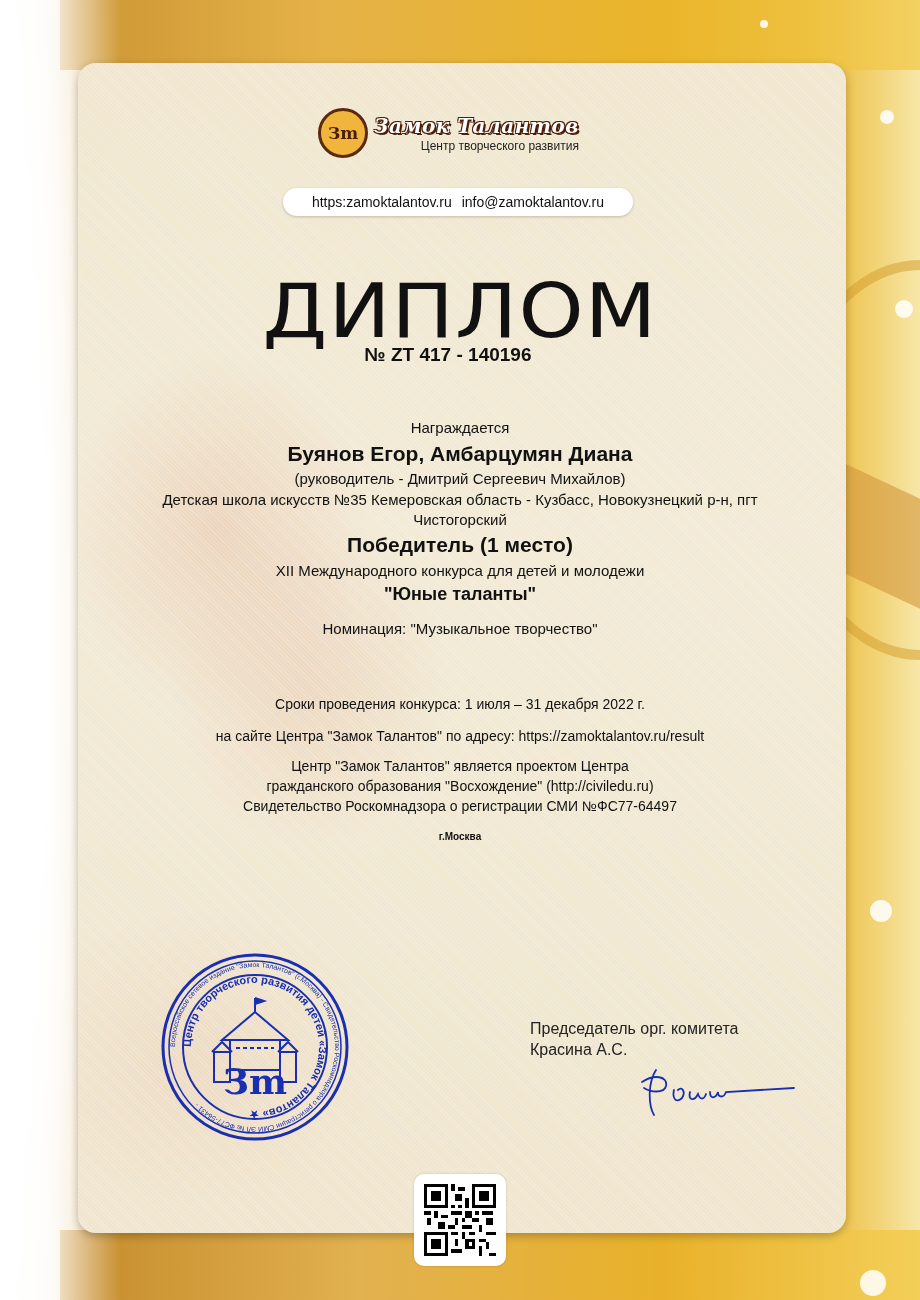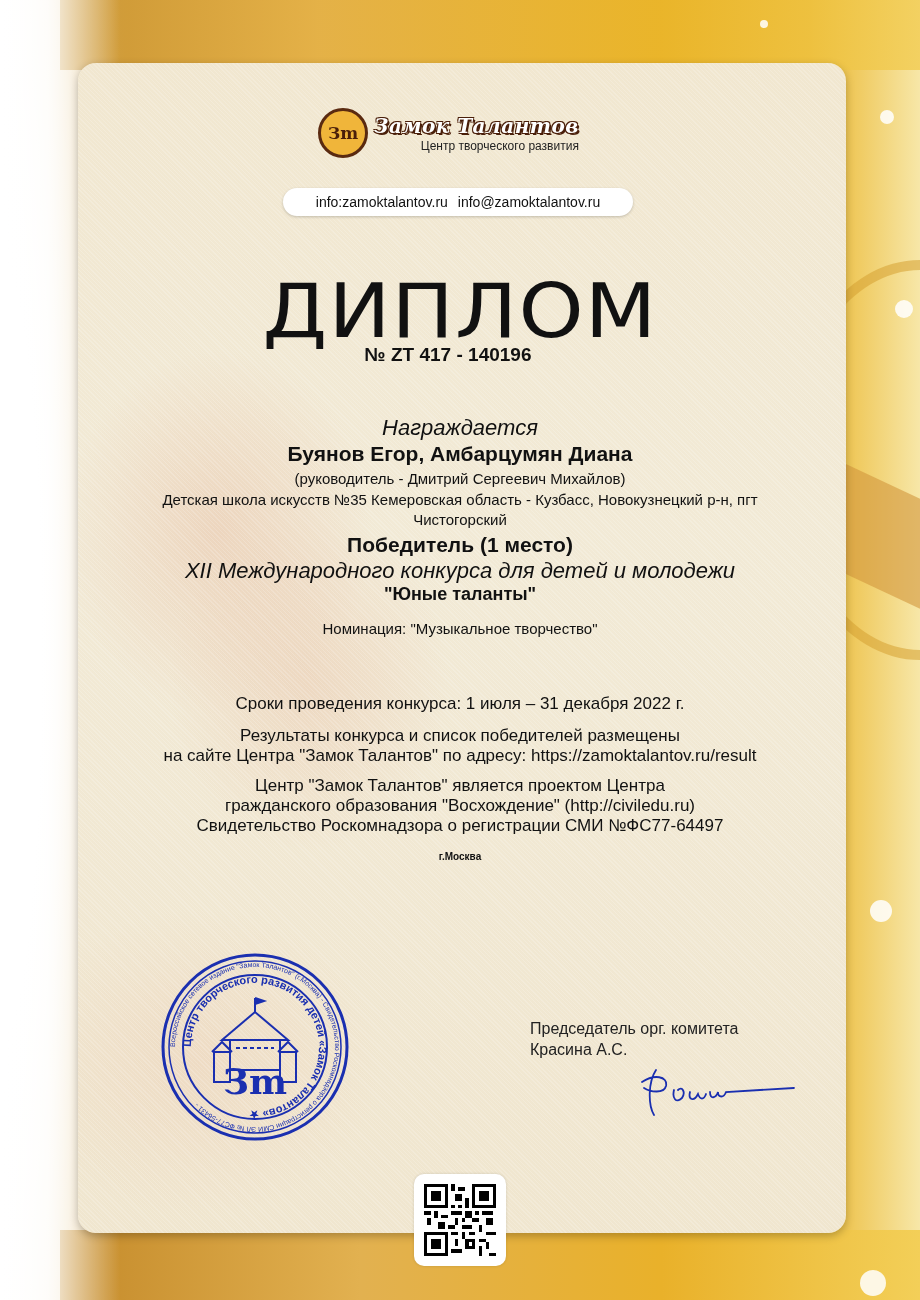--- a/index.html
+++ b/index.html
@@ -83,23 +83,23 @@
     font-size: 74px; letter-spacing: 1px; font-family: "DejaVu Sans", sans-serif; font-weight: normal;
     transform: scaleX(1.12); color: #111;
   }
   .doc-number {
     position: absolute; left: 0; width: 896px; top: 344px; text-align: center;
     font-size: 19px; font-weight: bold;
   }
 
   .block { position: absolute; left: 100px; width: 720px; text-align: center; }
   .line { display: block; }
-  .t17 { font-size: 22px; font-style: italic; }
+  .t17 { font-size: 15px; }
   .t15 { font-size: 15px; }
-  .t14 { font-size: 17px; }
+  .t14 { font-size: 14px; }
   .b21 { font-size: 21px; font-weight: bold; }
   .b18 { font-size: 18px; font-weight: bold; }
   .b14 { font-size: 10px; font-weight: bold; }
 
   
   .stamp {
     position: absolute; left: 160px; top: 952px; width: 190px; height: 190px;
   }
   .signature-block {
     position: absolute; left: 530px; top: 1018px; width: 260px;
@@ -133,21 +133,21 @@
 
 <div class="logo">
   <div class="logo-circle">Зm</div>
   <div class="logo-text">
     <span class="logo-name">Замок Талантов</span>
     <span class="logo-sub">Центр творческого развития</span>
   </div>
 </div>
 
 <div class="url-pill">
-  <span>info:zamoktalantov.ru</span>
+  <span>https:zamoktalantov.ru</span>
   <span>info@zamoktalantov.ru</span>
 </div>
 
 <div class="title">ДИПЛОМ</div>
 <div class="doc-number">№ ZT 417 - 140196</div>
 
 <div class="block" style="top:416px;">
   <span class="line t17" style="line-height:24px;">Награждается</span>
   <span class="line b21" style="line-height:28px;">Буянов Егор, Амбарцумян Диана</span>
   <span class="line t15" style="line-height:22px;">(руководитель - Дмитрий Сергеевич Михайлов)</span>
@@ -156,21 +156,20 @@
   <span class="line b21" style="line-height:30px;">Победитель (1 место)</span>
   <span class="line t17" style="line-height:22px;">XII Международного конкурса для детей и молодежи</span>
   <span class="line b18" style="line-height:24px;">"Юные таланты"</span>
   <span class="line t15" style="line-height:12px;">&nbsp;</span>
   <span class="line t15" style="line-height:22px;">Номинация: "Музыкальное творчество"</span>
 </div>
 
 <div class="block" style="top:694px;">
   <span class="line t14" style="line-height:20px;">Сроки проведения конкурса: 1 июля – 31 декабря 2022 г.</span>
   <span class="line t14" style="line-height:12px;">&nbsp;</span>
-  <span class="line t14" style="line-height:20px;">Результаты конкурса и список победителей размещены</span>
   <span class="line t14" style="line-height:20px;">на сайте Центра "Замок Талантов" по адресу:  https://zamoktalantov.ru/result</span>
   <span class="line t14" style="line-height:10px;">&nbsp;</span>
   <span class="line t14" style="line-height:20px;">Центр "Замок Талантов" является проектом Центра</span>
   <span class="line t14" style="line-height:20px;">гражданского образования "Восхождение" (http://civiledu.ru)</span>
   <span class="line t14" style="line-height:20px;">Свидетельство Роскомнадзора о регистрации СМИ №ФС77-64497</span>
   <span class="line t14" style="line-height:12px;">&nbsp;</span>
   <span class="line b14" style="line-height:18px;">г.Москва</span>
 </div>
 
 <div class="stamp">

